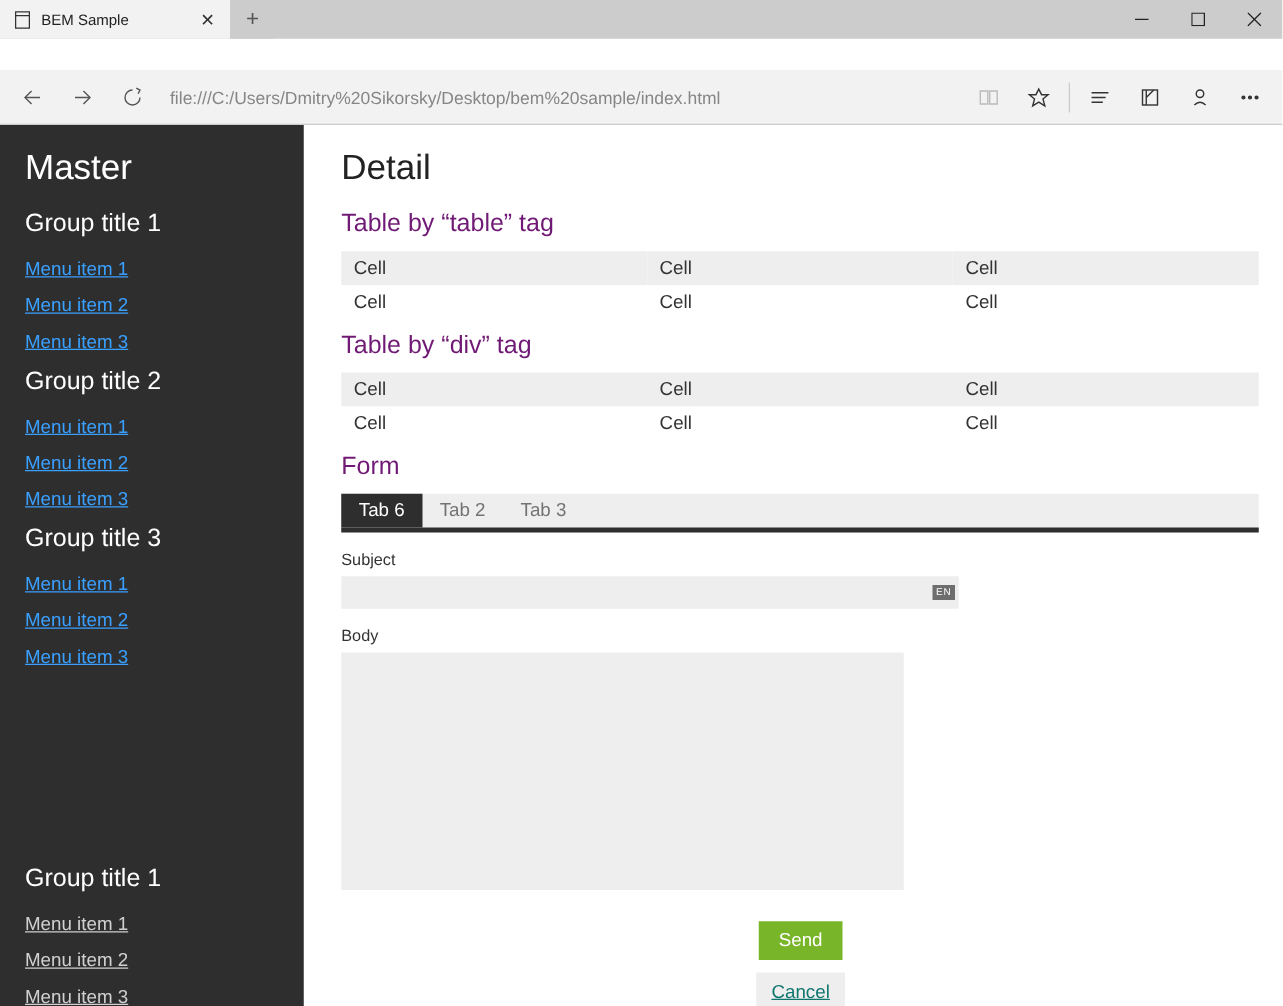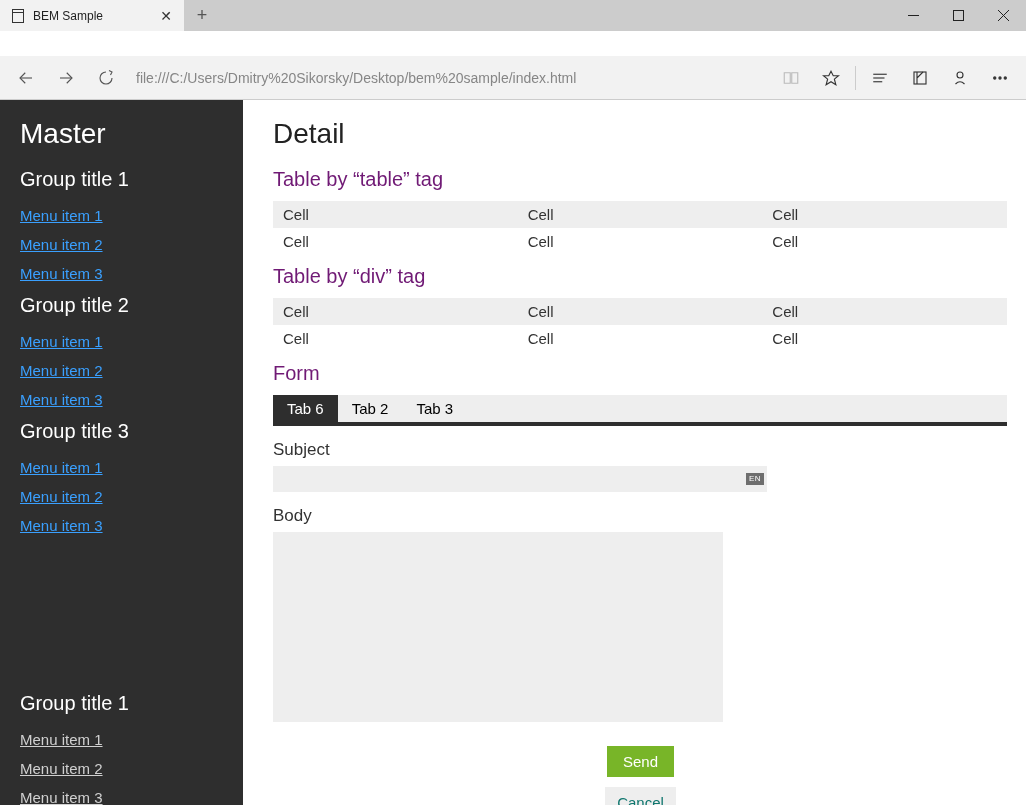--- a/index.html
+++ b/index.html
@@ -67,24 +67,24 @@
   table.t tr:nth-child(odd) td { background:#eeeeee; }
   table.t td { padding: 5px 10px; }
 
   .divtable { width:734px; font-size:15px; color:#333; }
   .divtable .row { display:flex; }
   .divtable .row:nth-child(odd) { background:#eeeeee; }
   .divtable .cell { flex:1; padding:5px 10px; }
 
   .tabs { margin-top: 8px; }
   .tabstrip { display:flex; width:734px; background:#eeeeee; border-bottom:4px solid #2e2e2e;}
-  .tabbtn { padding:5px 14px; font-size:15px; color:#000000; cursor:pointer; }
+  .tabbtn { padding:5px 14px; font-size:15px; color:#737373; cursor:pointer; }
   .tabbtn.active { background:#2e2e2e; color:#fff; }
 
-  .form-label { font-size:17px; color:#333; margin:14px 0 6px 0; }
+  .form-label { font-size:13px; color:#333; margin:14px 0 6px 0; }
 
   .lang-field { display:flex; align-items:flex-start; width:501px; margin-bottom:6px; position:relative;}
   .lang-field input {
     flex:1; border:none; background:#eeeeee; height:26px; padding:0 30px 0 8px;
     font-size:14px; outline:none;
   }
   .lang-field .badge {
     position:absolute; right:10px; top:50%; transform:translateY(-50%);
     background:#6e6e6e; color:#fff; font-size:8px; padding:2px 3px; letter-spacing:0.5px;
     line-height: 1;

